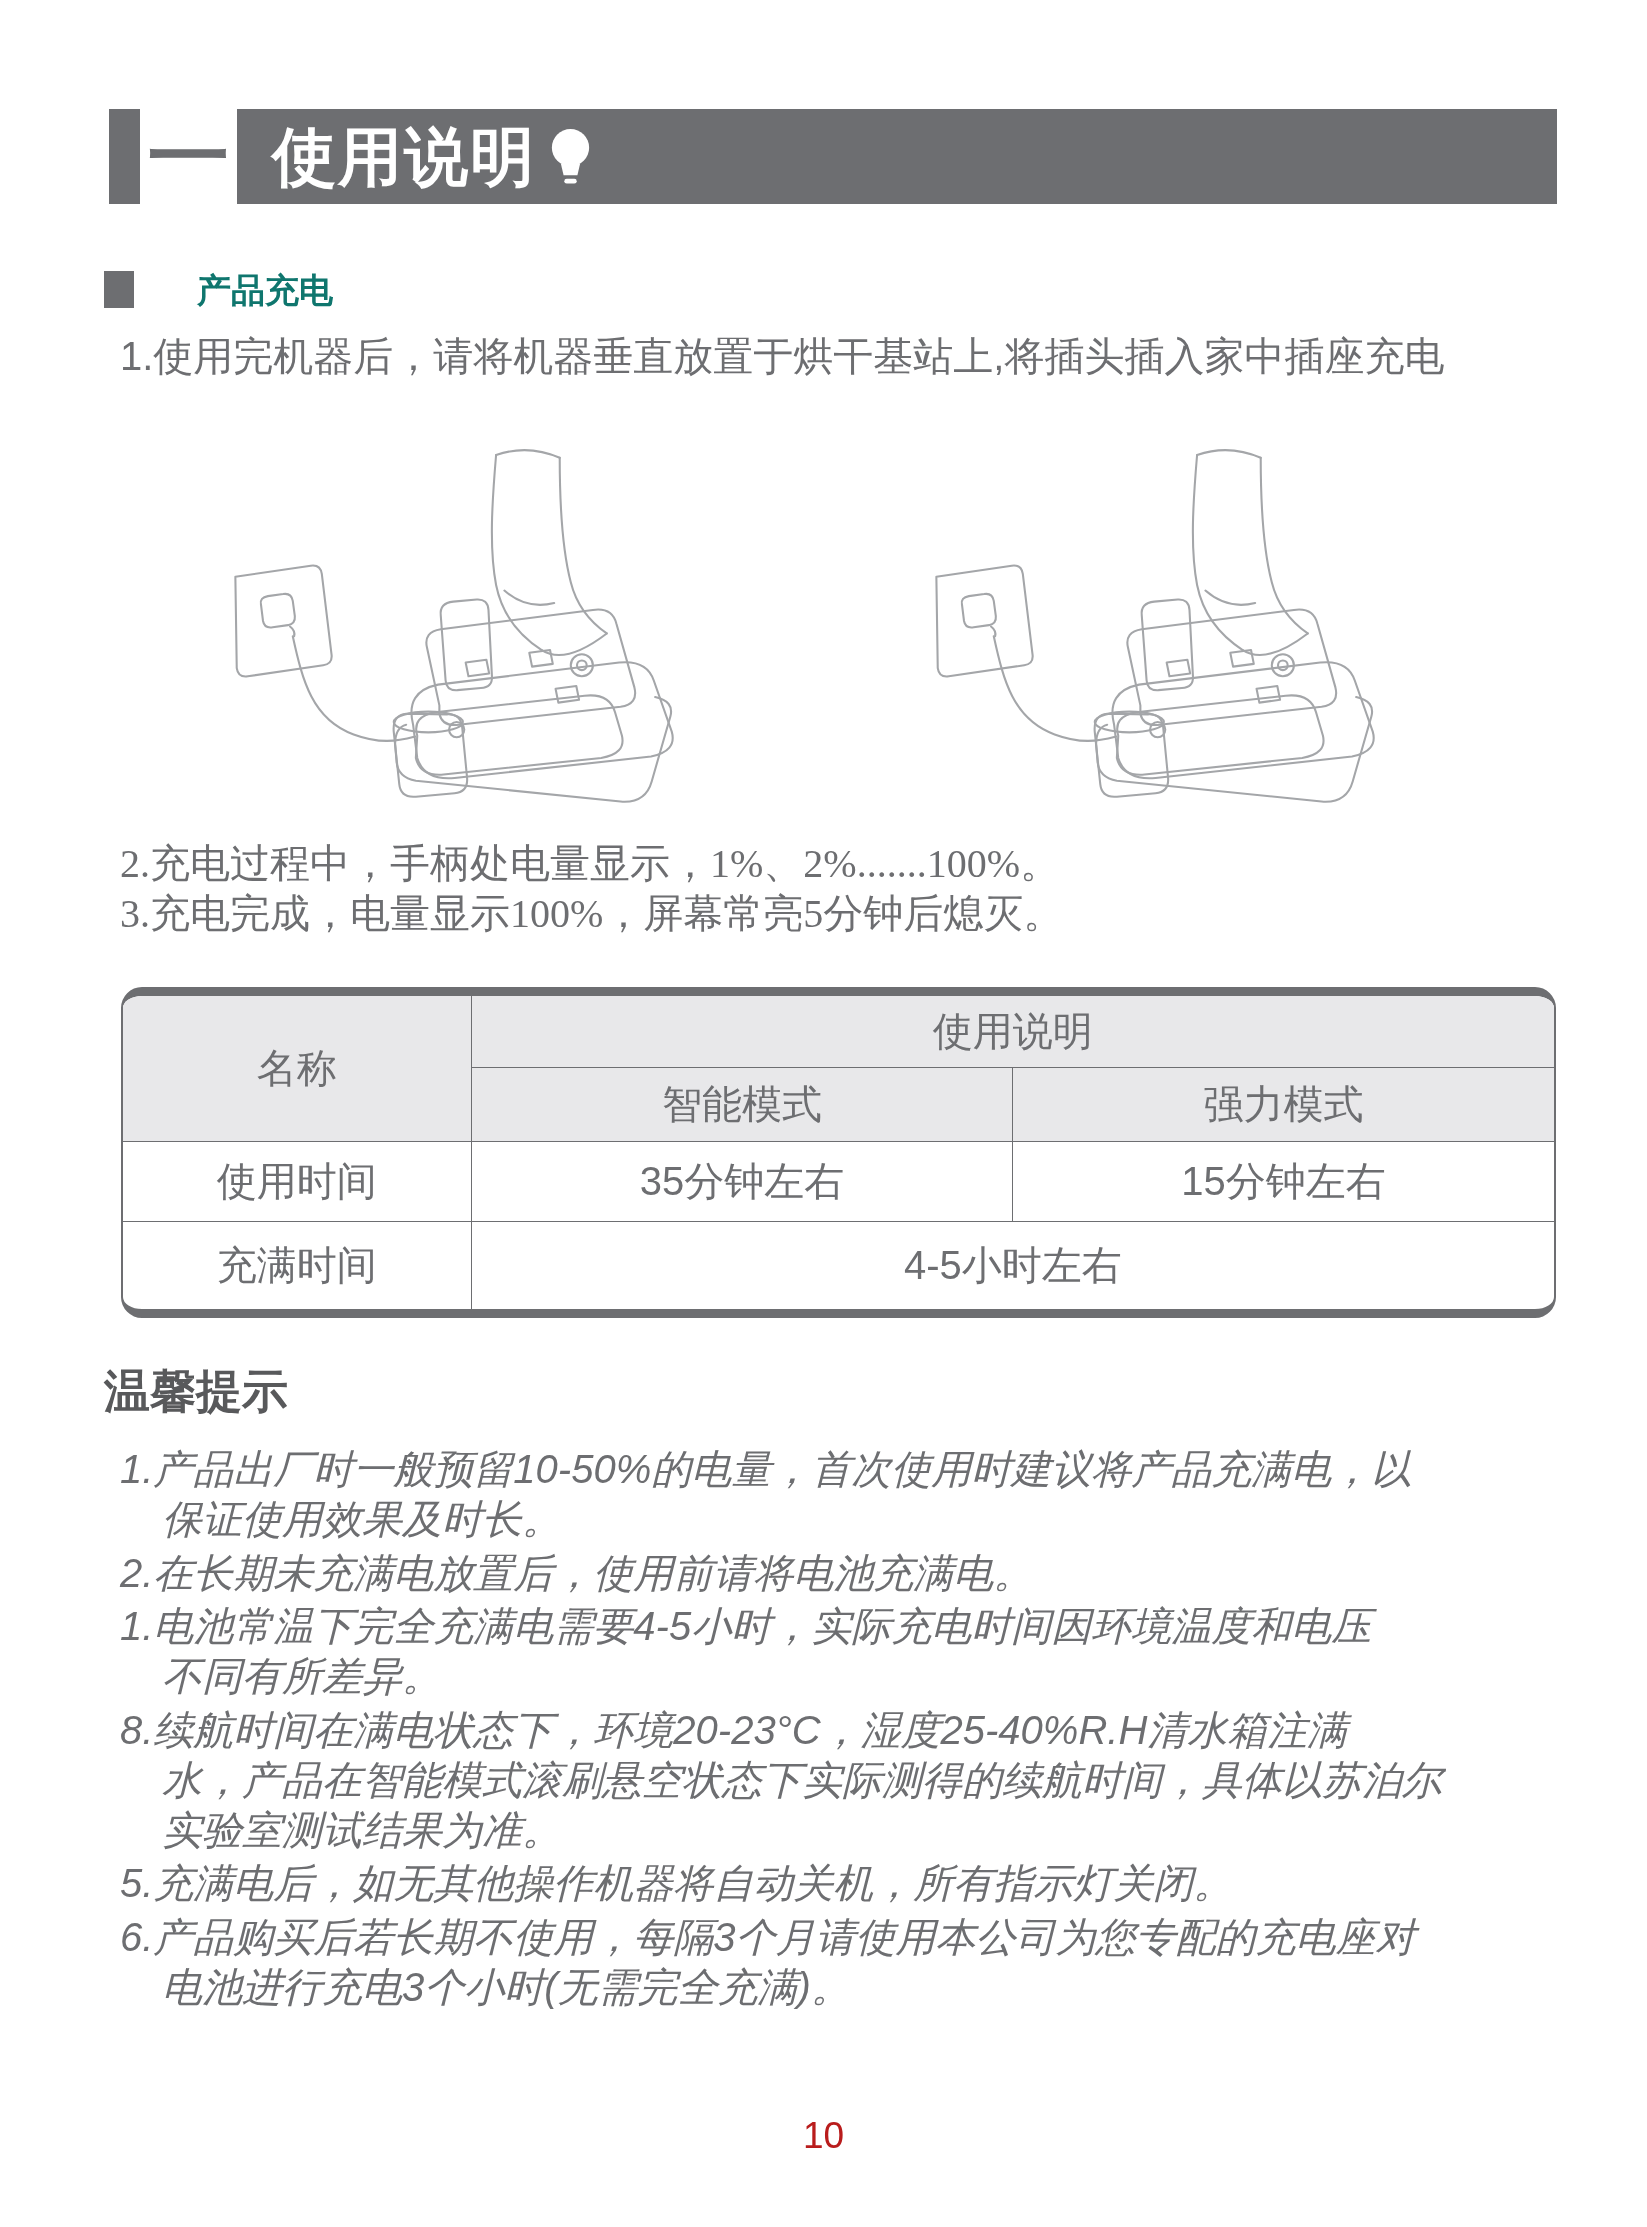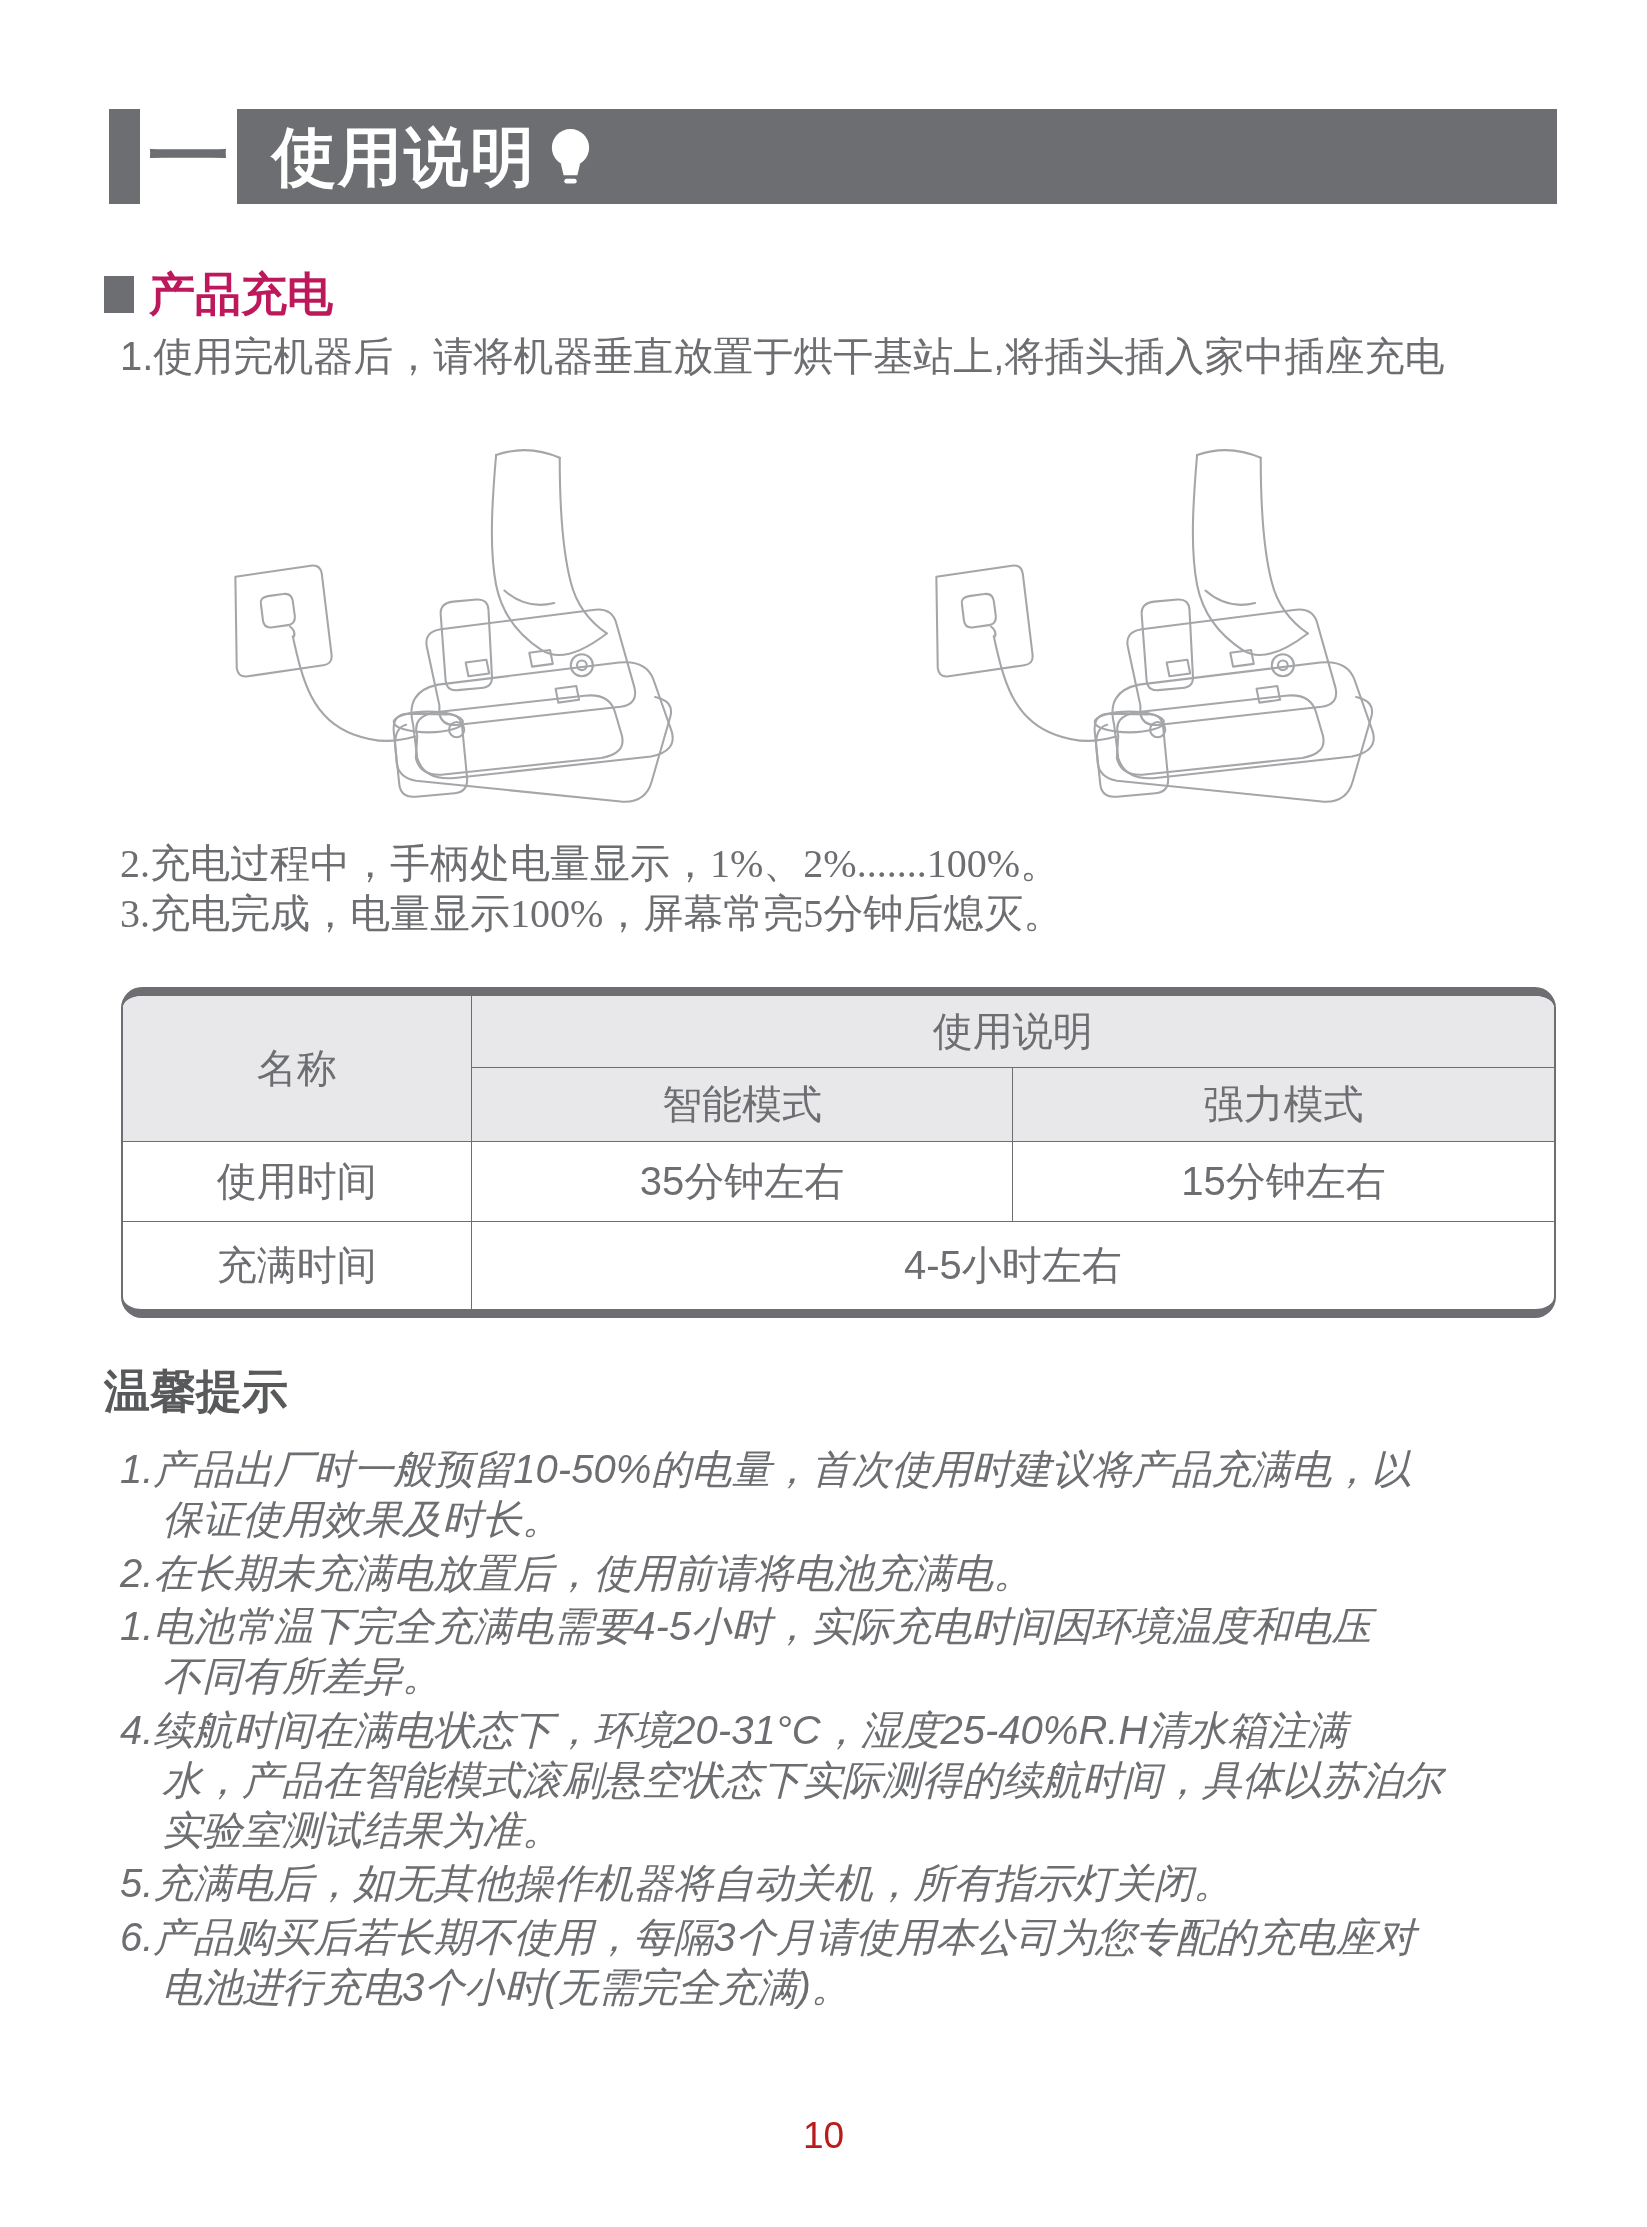--- a/index.html
+++ b/index.html
@@ -19,21 +19,21 @@
   }
   .hdr-banner{
     position:absolute;left:237px;top:109px;width:1320px;height:95px;
     background:#6d6e71;display:flex;align-items:center;padding-left:35px;box-sizing:border-box;
   }
   .hdr-title{color:#ffffff;font-size:64px;font-weight:bold;letter-spacing:2.1px;line-height:1;}
   .bulb{margin-left:12.5px;margin-top:4.2px;}
   
   .sec-heading{position:absolute;left:104px;top:271px;display:flex;align-items:center;}
   .sec-bullet{width:30px;height:37px;background:#6d6e71;margin-right:15px;flex:none;}
-  .sec-title{font-size:46px;font-weight:bold;color:#be185d;line-height:1;}
+  .sec-title{font-size:34px;font-weight:bold;color:#0f766e;line-height:1;margin-left:48px;}
   
   .bodytext{position:absolute;left:104px;color:#6d6e71;font-size:40px;line-height:50px;white-space:nowrap;margin-left:16px;}
   .bodytext .ind{padding-left:42px;}
   #step1{top:331px;}
   #steps23{top:839px;font-family:Liberation Serif, serif;}
   
   .illo{position:absolute;top:434px;width:657px;height:374px;}
   #illo-left{left:142px;}
   #illo-right{left:843px;}
   
@@ -164,21 +164,21 @@
       </table>
   </div>
 
   <div class="tips-heading">温馨提示</div>
   <div class="bodytext" id="tips">
     <div>1.产品出厂时一般预留10-50%的电量，首次使用时建议将产品充满电，以</div>
     <div class="ind">保证使用效果及时长。</div>
     <div class="gap">2.在长期未充满电放置后，使用前请将电池充满电。</div>
     <div class="gap">1.电池常温下完全充满电需要4-5小时，实际充电时间因环境温度和电压</div>
     <div class="ind">不同有所差异。</div>
-    <div class="gap">4.续航时间在满电状态下，环境20-31°C，湿度25-40%R.H清水箱注满</div>
+    <div class="gap">8.续航时间在满电状态下，环境20-23°C，湿度25-40%R.H清水箱注满</div>
     <div class="ind">水，产品在智能模式滚刷悬空状态下实际测得的续航时间，具体以苏泊尔</div>
     <div class="ind">实验室测试结果为准。</div>
     <div class="gap">5.充满电后，如无其他操作机器将自动关机，所有指示灯关闭。</div>
     <div class="gap">6.产品购买后若长期不使用，每隔3个月请使用本公司为您专配的充电座对</div>
     <div class="ind">电池进行充电3个小时(无需完全充满)。</div>
   </div>
 
   <div class="page-number">10</div>
 
 </div>

